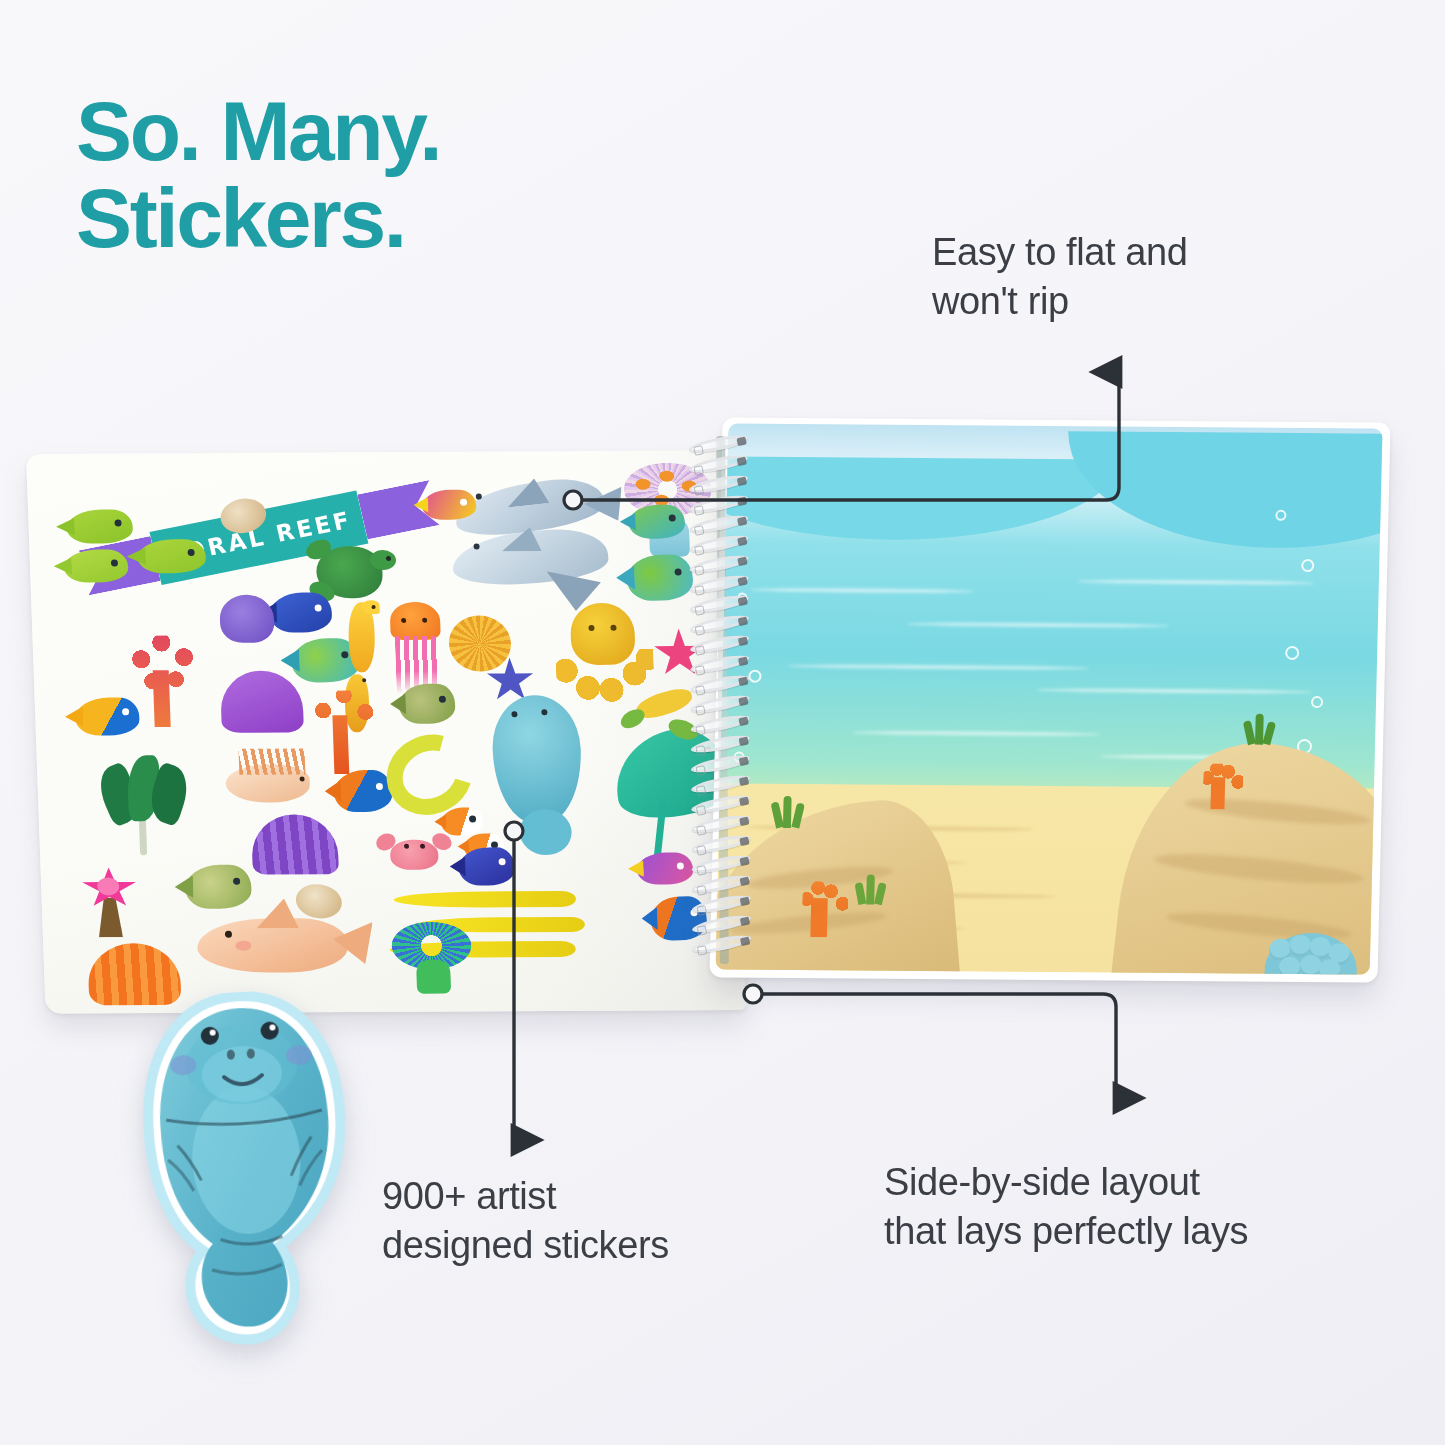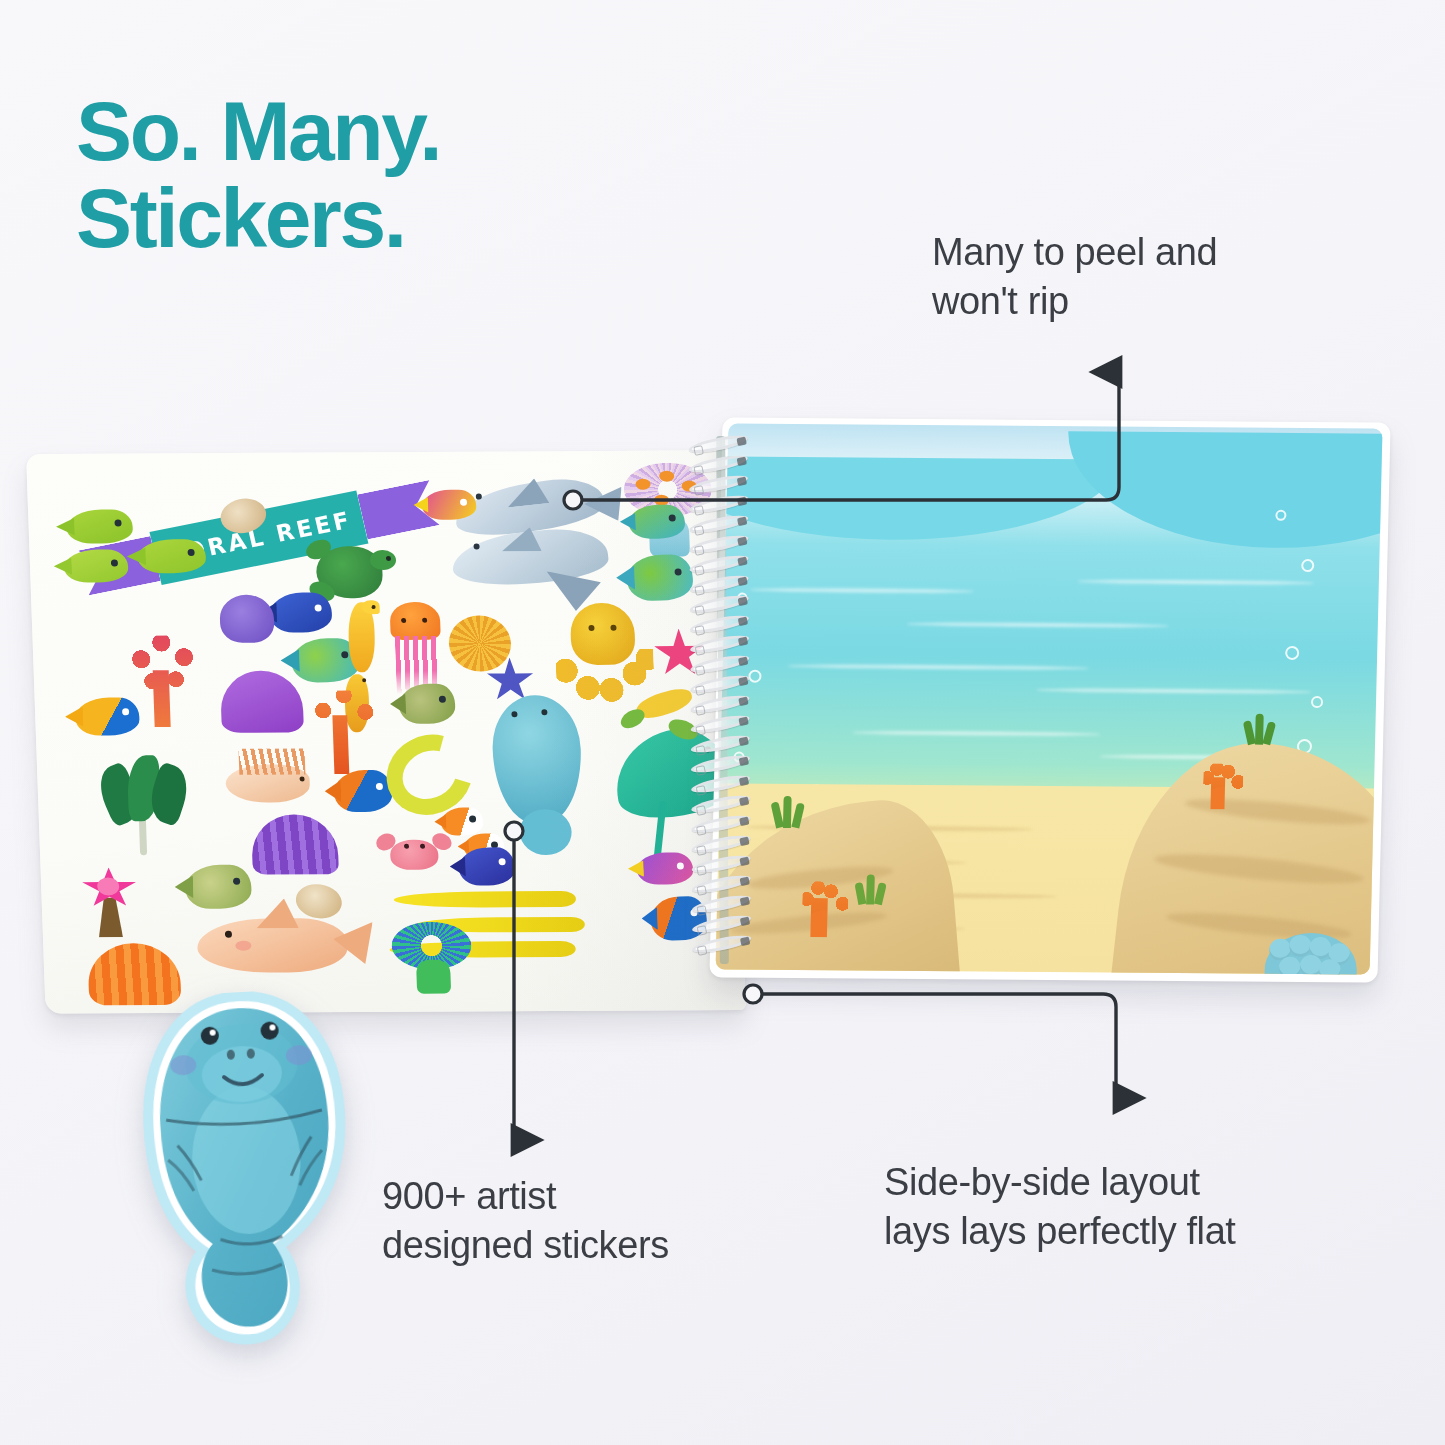--- a/index.html
+++ b/index.html
@@ -633,20 +633,20 @@
       <path d="M514 841 V1140" fill="none" stroke="#2b3137" stroke-width="3.4" marker-end="url(#arrDown)"></path>
       <circle cx="514" cy="831" r="9" fill="#f7f7fa" stroke="#2b3137" stroke-width="3.2"></circle>
     </g>
 
     <g>
       <path d="M763 994 H1103 Q1116 994 1116 1007 V1098" fill="none" stroke="#2b3137" stroke-width="3.4" marker-end="url(#arrDown)"></path>
       <circle cx="753" cy="994" r="9" fill="#f7f7fa" stroke="#2b3137" stroke-width="3.2"></circle>
     </g>
   </svg>
 
-  <div class="callout" id="co-peel">Many to peel and
+  <div class="callout" id="co-peel">Easy to flat and
 won't rip</div>
   <div class="callout" id="co-count">900+ artist
 designed stickers</div>
   <div class="callout" id="co-flat">Side-by-side layout
-lays lays perfectly flat</div>
+that lays perfectly lays</div>
 
 </div>
 
 </body></html>

